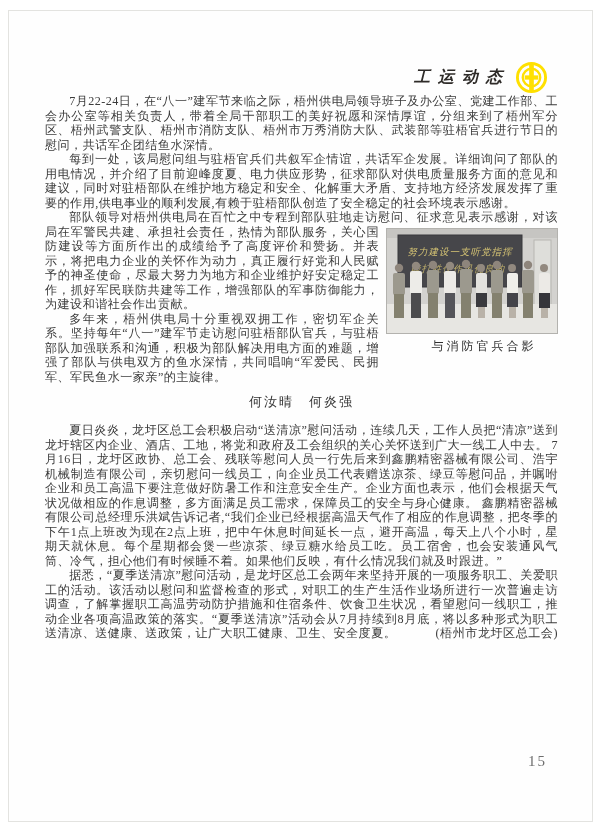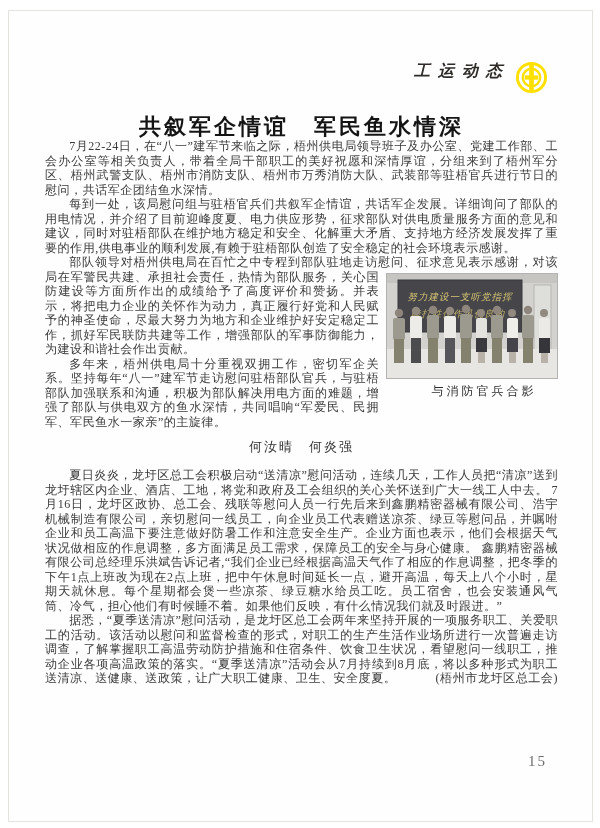--- a/index.html
+++ b/index.html
@@ -7,21 +7,21 @@
   body { position:relative; font-family:"Liberation Serif","DejaVu Serif",serif; color:#3a3a3a; }
 
   .page {
     position:absolute; left:8px; top:10px; width:585px; height:812px;
     background:#fefefe; border:1px solid #e3e3e0;
   }
   .content { position:absolute; left:36px; right:34px; top:0; }
 
   
   .masthead {
-    display:flex; justify-content:flex-end; 
+    display:flex; justify-content:flex-end; align-items:center;
     margin-top:50px; padding-right:10px; gap:5px;
   }
   .masthead-title {
     font-size:16px; font-weight:bold; font-style:italic;
     letter-spacing:8px; color:#2e2b28;
   }
   .union-logo { width:33px; height:33px; display:block; }
 
   
   .article-title {
@@ -66,21 +66,20 @@
       <span class="masthead-title">工运动态</span>
       <svg class="union-logo" viewBox="0 0 34 34">
         <circle cx="17" cy="17" r="14.5" fill="none" stroke="#ffe000" stroke-width="3"></circle>
         <circle cx="17" cy="17" r="9" fill="none" stroke="#ffe000" stroke-width="2.4"></circle>
         <rect x="14.6" y="2" width="4.8" height="30" fill="#ffe000"></rect>
         <rect x="10" y="14.8" width="14" height="4.4" fill="#ffe000"></rect>
       </svg>
     </div>
 
     <div class="body-text">
-      <h1 class="article-title title-1">共叙军企情谊　军民鱼水情深</h1>
 
       <p>7月22-24日，在“八一”建军节来临之际，梧州供电局领导班子及办公室、党建工作部、工会办公室等相关负责人，带着全局干部职工的美好祝愿和深情厚谊，分组来到了梧州军分区、梧州武警支队、梧州市消防支队、梧州市万秀消防大队、武装部等驻梧官兵进行节日的慰问，共话军企团结鱼水深情。</p>
       <p>每到一处，该局慰问组与驻梧官兵们共叙军企情谊，共话军企发展。详细询问了部队的用电情况，并介绍了目前迎峰度夏、电力供应形势，征求部队对供电质量服务方面的意见和建议，同时对驻梧部队在维护地方稳定和安全、化解重大矛盾、支持地方经济发展发挥了重要的作用,供电事业的顺利发展,有赖于驻梧部队创造了安全稳定的社会环境表示感谢。</p>
 
       <p>
         <span>部队领导对梧州供电局在百忙之中专程到部队驻地走访慰问、征求意见表示感谢，对该局在军警</span><span class="photo-figure">
           <svg class="photo-frame" viewBox="0 0 172 106" preserveAspectRatio="none">
 
             <rect x="0" y="0" width="172" height="106" fill="#d3d2cf"></rect>
             <rect x="0" y="0" width="172" height="10" fill="#c6c5c2"></rect>

